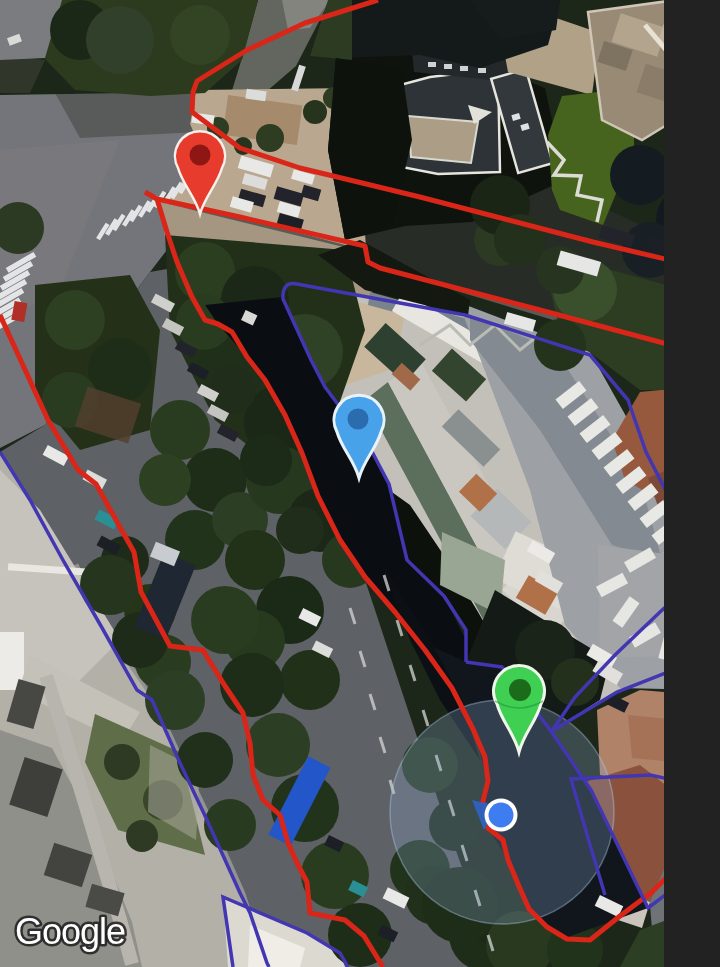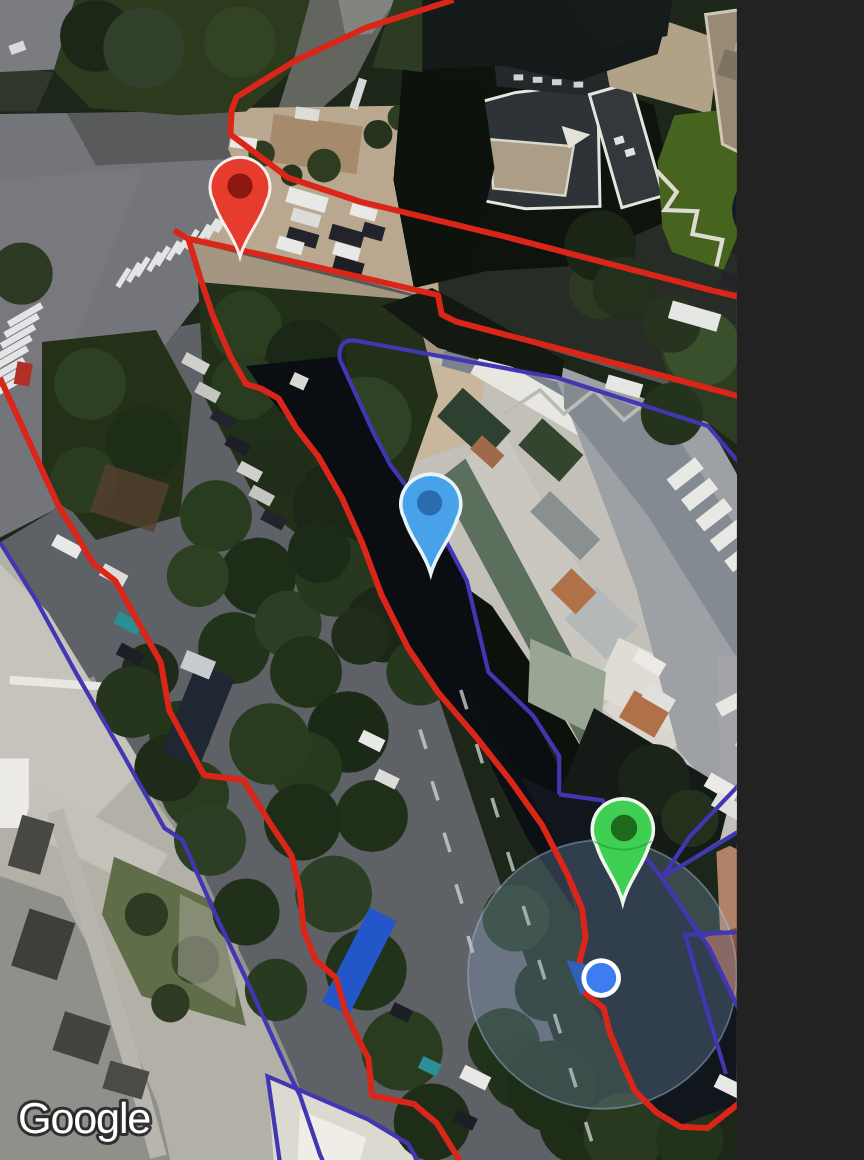--- a/index.html
+++ b/index.html
@@ -1,16 +1,16 @@
 <!DOCTYPE html>
 <html><head>
 <meta charset="utf-8">
 <style>
 html,body{margin:0;padding:0;background:#222;}
-#map{position:relative;width:614px;height:967px;overflow:hidden;font-family:"Liberation Sans",sans-serif;}
+#map{position:relative;width:664px;height:967px;overflow:hidden;font-family:"Liberation Sans",sans-serif;}
 </style>
 </head>
 <body>
 
 <div id="map">
 <svg width="720" height="967" viewBox="0 0 720 967">
 
 <rect x="0" y="0" width="720" height="967" fill="#1d2719"></rect>
 
 <polygon points="0,95 196,92 190,124 205,160 196,212 150,272 95,345 45,425 0,448" fill="#74757a"></polygon>

